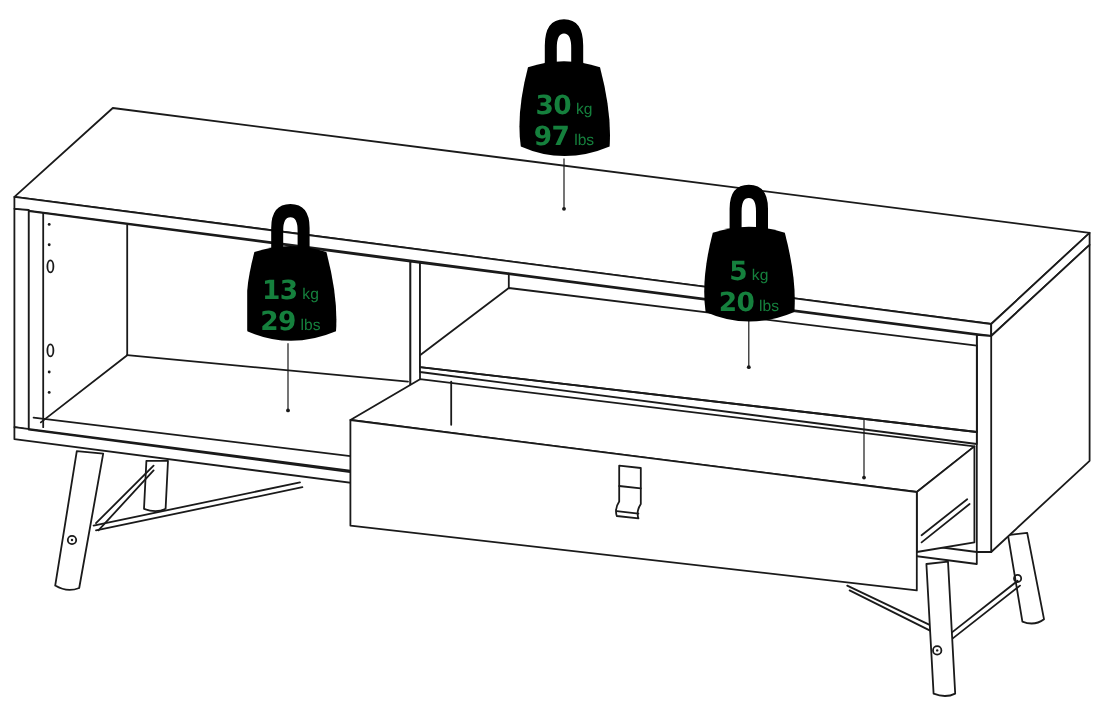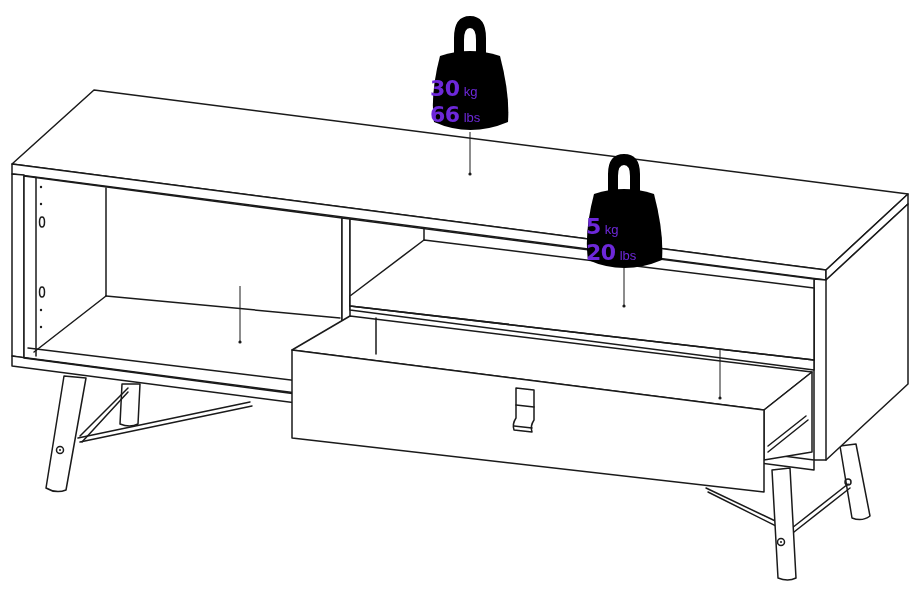--- a/index.html
+++ b/index.html
@@ -5,21 +5,21 @@
     html, body { margin: 0; padding: 0; background: #ffffff; }
     body { width: 920px; height: 600px; position: relative; overflow: hidden;
            font-family: "Liberation Sans", sans-serif; }
     #stage { position: absolute; left: 0; top: 0; width: 920px; height: 600px; }
     svg.drawing { position: absolute; left: 0; top: 0; }
     svg.drawing .ln { fill: #ffffff; stroke: #1a1a1a; stroke-width: 1.5; stroke-linejoin: round; }
     svg.drawing .nf { fill: none; stroke: #1a1a1a; stroke-width: 1.5; stroke-linejoin: round; stroke-linecap: round; }
     svg.drawing .thin { fill: none; stroke: #1a1a1a; stroke-width: 1; }
     .weight { position: absolute; width: 100px; height: 120px; }
     .weight svg { position: absolute; left: 0; top: 0; }
-    .weight .w-text { position: absolute; left: 0; right: 0; color: #6d28d9; white-space: nowrap; }
+    .weight .w-text { position: absolute; left: 0; right: 0; color: #15803d; text-align: center; white-space: nowrap; }
     .weight .num { font-weight: bold; font-size: 22px; font-family: "DejaVu Sans", sans-serif; letter-spacing: -0.5px; }
     .weight .unit { font-size: 13px; margin-left: 4px; font-family: "Liberation Sans", sans-serif; }
     .weight .row1 { top: 62px; }
     .weight .row2 { top: 88px; }
   </style>
 </head>
 <body>
 
 <div id="stage">
 
@@ -111,23 +111,31 @@
         <circle cx="720" cy="398" r="1.6" fill="#1a1a1a"></circle>
     </g>
   </svg>
 
   <div class="weight" style="left:430px; top:14px;">
     <svg width="100" height="120" viewBox="0 0 100 120">
       <path d="M24 44 L24 24 Q24 2 40 2 Q56 2 56 24 L56 44 L46 44 L46 26 Q46 14 40 14 Q34 14 34 26 L34 44 Z" fill="#000"></path>
       <path d="M10 42 Q40 32 70 42 Q80 80 78 108 Q40 124 4 108 Q0 80 10 42 Z" fill="#000"></path>
     </svg>
     <div class="w-text row1" style="width:80px;"><span class="num">30</span><span class="unit">kg</span></div>
-    <div class="w-text row2" style="width:80px;"><span class="num">66</span><span class="unit">lbs</span></div>
+    <div class="w-text row2" style="width:80px;"><span class="num">97</span><span class="unit">lbs</span></div>
   </div>
 
+  <div class="weight" style="left:206px; top:168px;">
+    <svg width="100" height="120" viewBox="0 0 100 120">
+      <path d="M20 44 L20 22 Q20 2 36 2 Q52 2 52 22 L52 44 L42 44 L42 24 Q42 13 36 13 Q30 13 30 24 L30 44 Z" fill="#000"></path>
+      <path d="M6 42 Q36 32 66 42 Q76 80 74 108 Q36 124 0 108 Q-4 80 6 42 Z" fill="#000"></path>
+    </svg>
+    <div class="w-text row1" style="width:72px;"><span class="num">13</span><span class="unit">kg</span></div>
+    <div class="w-text row2" style="width:72px;"><span class="num">29</span><span class="unit">lbs</span></div>
+  </div>
 
   <div class="weight" style="left:586px; top:152px;">
     <svg width="100" height="120" viewBox="0 0 100 120">
       <path d="M22 44 L22 22 Q22 2 38 2 Q54 2 54 22 L54 44 L44 44 L44 24 Q44 13 38 13 Q32 13 32 24 L32 44 Z" fill="#000"></path>
       <path d="M8 42 Q38 32 68 42 Q78 80 76 108 Q38 124 2 108 Q-2 80 8 42 Z" fill="#000"></path>
     </svg>
     <div class="w-text row1" style="width:76px;"><span class="num">5</span><span class="unit">kg</span></div>
     <div class="w-text row2" style="width:76px;"><span class="num">20</span><span class="unit">lbs</span></div>
   </div>
 

